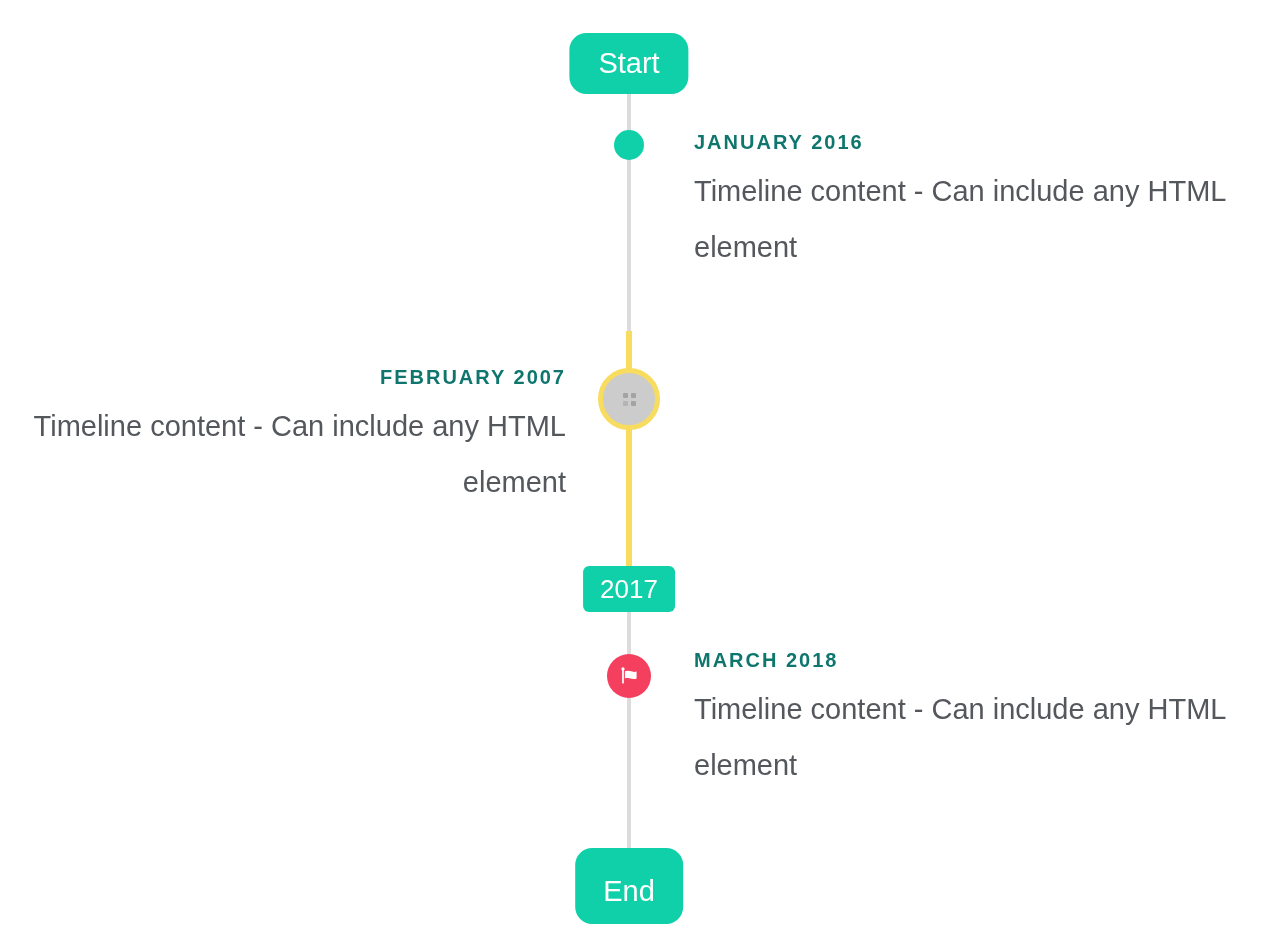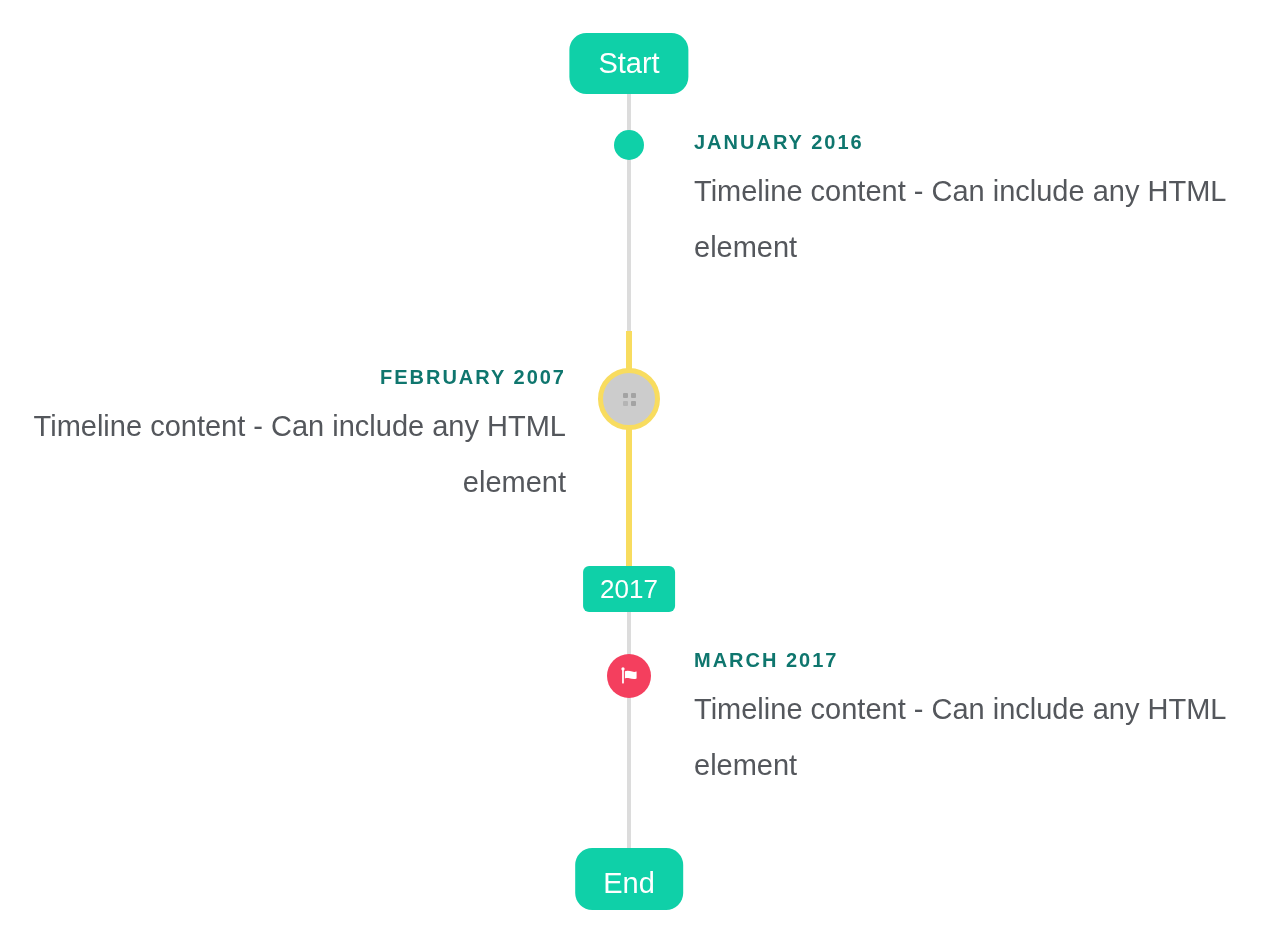--- a/index.html
+++ b/index.html
@@ -38,21 +38,21 @@
     left: 629px;
     transform: translateX(-50%);
     background: #0fd0a8;
     color: #ffffff;
     text-align: center;
     border-radius: 17px;
     white-space: nowrap;
   }
   .badge-start { top: 33px; height: 61px; line-height: 61px; font-size: 29px; padding: 0 29px; }
   .badge-year  { top: 566px; height: 46px; line-height: 46px; font-size: 26px; padding: 0 17px; border-radius: 6px; }
-  .badge-end   { top: 848px; height: 62px; line-height: 62px; font-size: 29px; padding: 4px 28px; }
+  .badge-end   { top: 848px; height: 76px; line-height: 62px; font-size: 29px; padding: 12px 28px; }
 
   
   .marker { position: absolute; border-radius: 50%; }
   .marker-dot {
     left: 614px; top: 130px;
     width: 30px; height: 30px;
     background: #0fd0a8;
   }
   .marker-image {
     left: 598px; top: 368px;
@@ -138,17 +138,17 @@
     <div class="entry-title">JANUARY 2016</div>
     <div class="entry-content">Timeline content - Can include any HTML element</div>
   </div>
 
   <div class="entry entry-left entry-2">
     <div class="entry-title">FEBRUARY 2007</div>
     <div class="entry-content">Timeline content - Can include any HTML element</div>
   </div>
 
   <div class="entry entry-right entry-3">
-    <div class="entry-title">MARCH 2017</div>
+    <div class="entry-title">MARCH 2018</div>
     <div class="entry-content">Timeline content - Can include any HTML element</div>
   </div>
 
 </div>
 
 </body></html>

